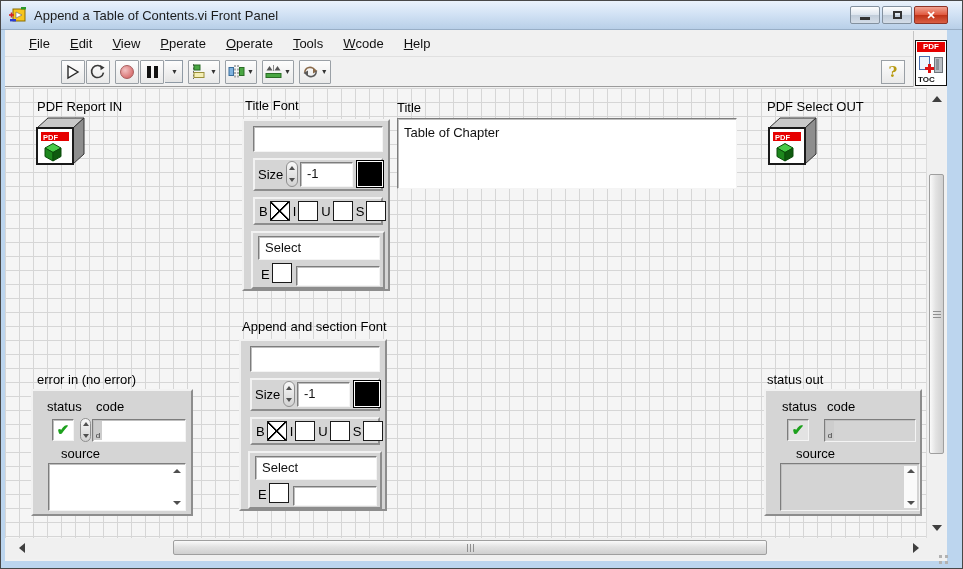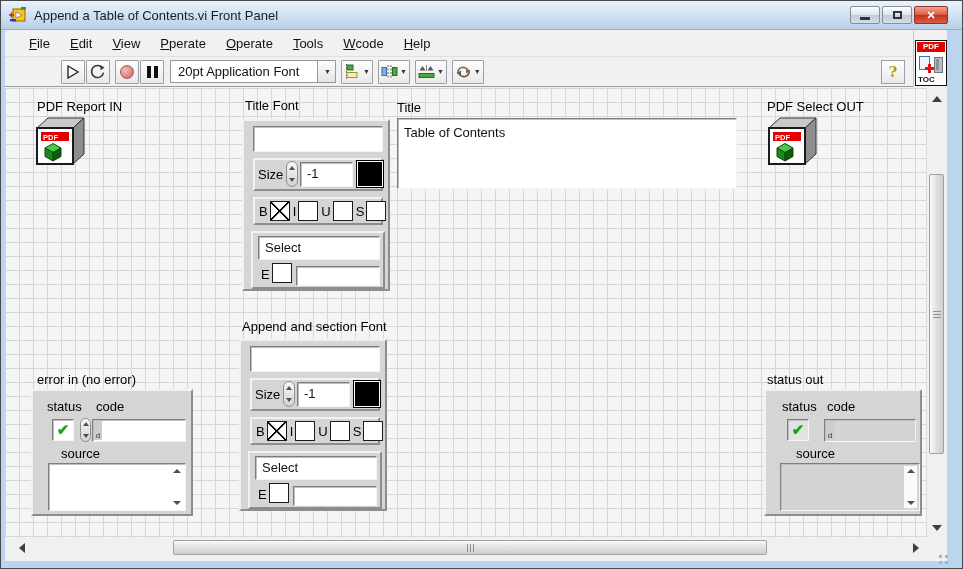--- a/index.html
+++ b/index.html
@@ -237,21 +237,20 @@
     <div class="tb-gap"></div>
     <div class="tb-btn">
         <div class="abort-glyph"></div>
       </div>
     <div class="tb-btn">
         <div class="pause-glyph">
           <div></div>
           <div></div>
         </div>
       </div>
-    <div id="font-selector">20pt Application Font</div>
     <div class="drop-btn">
         <span class="caret">▼</span>
       </div>
     <div class="tb-drop">
       <svg width="17" height="17" viewBox="0 0 17 17">
         <line x1="2.5" y1="1" x2="2.5" y2="16" stroke="#666" stroke-dasharray="2,1.5"></line>
         <rect x="3" y="2" width="6" height="5" fill="#49a642" stroke="#2a6d26"></rect>
         <rect x="3" y="9.5" width="10" height="5" fill="#f4eeb4" stroke="#9a8f3a"></rect>
       </svg>
       <span class="caret">▼</span>
@@ -335,21 +334,21 @@
       </div>
       <div class="raised" style="left:7px;top:110px;width:134px;height:58px">
         <div class="field" style="left:5px;top:3px;width:122px;height:24px">Select</div>
         <span class="lbl-abs" style="left:8px;top:34px">E</span>
         <span class="cb" style="position:absolute;left:19px;top:30px"></span>
         <div class="field" style="left:43px;top:33px;width:84px;height:20px"></div>
       </div>
     </div>
 
     <div class="fp-label" style="left:392px;top:12px">Title</div>
-    <div class="field" style="left:392px;top:30px;width:340px;height:71px;padding-top:6px">Table of Contents</div>
+    <div class="field" style="left:392px;top:30px;width:340px;height:71px;padding-top:6px">Table of Chapter</div>
 
     <div class="fp-label" style="left:762px;top:11px">PDF Select OUT</div>
     <svg style="position:absolute;left:760px;top:27px" width="54" height="52" viewBox="0 0 54 52">
       <polygon points="4,13 15,3 51,3 40,13" fill="#c9c9c9" stroke="#333"></polygon>
       <polygon points="40,13 51,3 51,39 40,49" fill="#8e8e8e" stroke="#333"></polygon>
       <rect x="4" y="13" width="36" height="36" fill="#ffffff" stroke="#1a1a1a" stroke-width="2"></rect>
       <rect x="8" y="17" width="28" height="9" fill="#e60000"></rect>
       <text x="10" y="24.5" font-size="7.5" font-weight="bold" fill="#ffffff">PDF</text>
       <polygon points="12,33 20,28.5 28,33 20,37.5" fill="#48cb48" stroke="#0a4d0a"></polygon>
       <polygon points="12,33 20,37.5 20,46 12,41.5" fill="#1d871d" stroke="#0a4d0a"></polygon>

